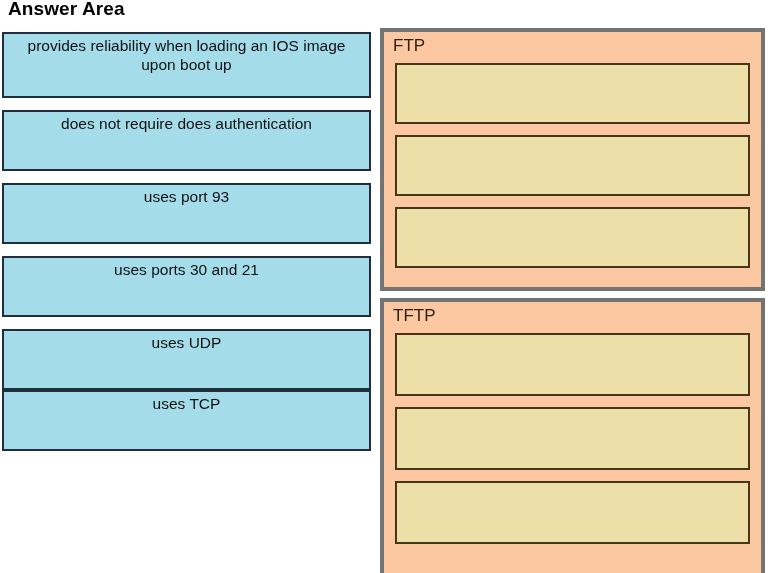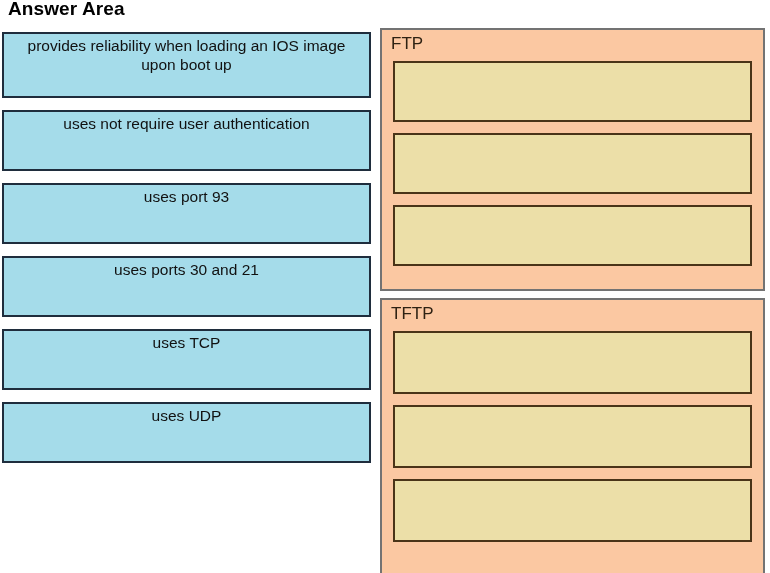--- a/index.html
+++ b/index.html
@@ -57,21 +57,21 @@
   .option-box.std  { height: 61px; }
   .option-box.last { margin-bottom: 0; }
 
   
   .target-panel {
     position: absolute;
     box-sizing: border-box;
     left: 380px;
     width: 385px;
     background: #fbc8a2;
-    border: 2px solid #737373;
+    border: 4px solid #737373;
     padding: 0;
   }
   #panel-ftp  { top: 28px;  height: 263px; }
   #panel-tftp { top: 298px; height: 340px; }
 
   .panel-title {
     position: absolute;
     left: 9px;
     top: 4px;
     font-size: 17px;
@@ -102,37 +102,37 @@
 
 <div id="page-title">Answer Area</div>
 
 <div id="options-column">
 
   <div class="option-box tall">
     <span class="option-text">provides reliability when loading an IOS image upon boot up</span>
   </div>
 
   <div class="option-box std">
-    <span class="option-text">uses not require user authentication</span>
+    <span class="option-text">does not require does authentication</span>
   </div>
 
   <div class="option-box std">
     <span class="option-text">uses port 93</span>
   </div>
 
   <div class="option-box std">
     <span class="option-text">uses ports 30 and 21</span>
   </div>
 
+  <div class="option-box std last">
+    <span class="option-text">uses UDP</span>
+  </div>
+
   <div class="option-box std">
     <span class="option-text">uses TCP</span>
-  </div>
-
-  <div class="option-box std last">
-    <span class="option-text">uses UDP</span>
   </div>
 
 </div>
 
 <div class="target-panel" id="panel-ftp">
   <div class="panel-title">FTP</div>
   <div class="slot-list">
     <div class="drop-slot"></div>
     <div class="drop-slot"></div>
     <div class="drop-slot last"></div>

